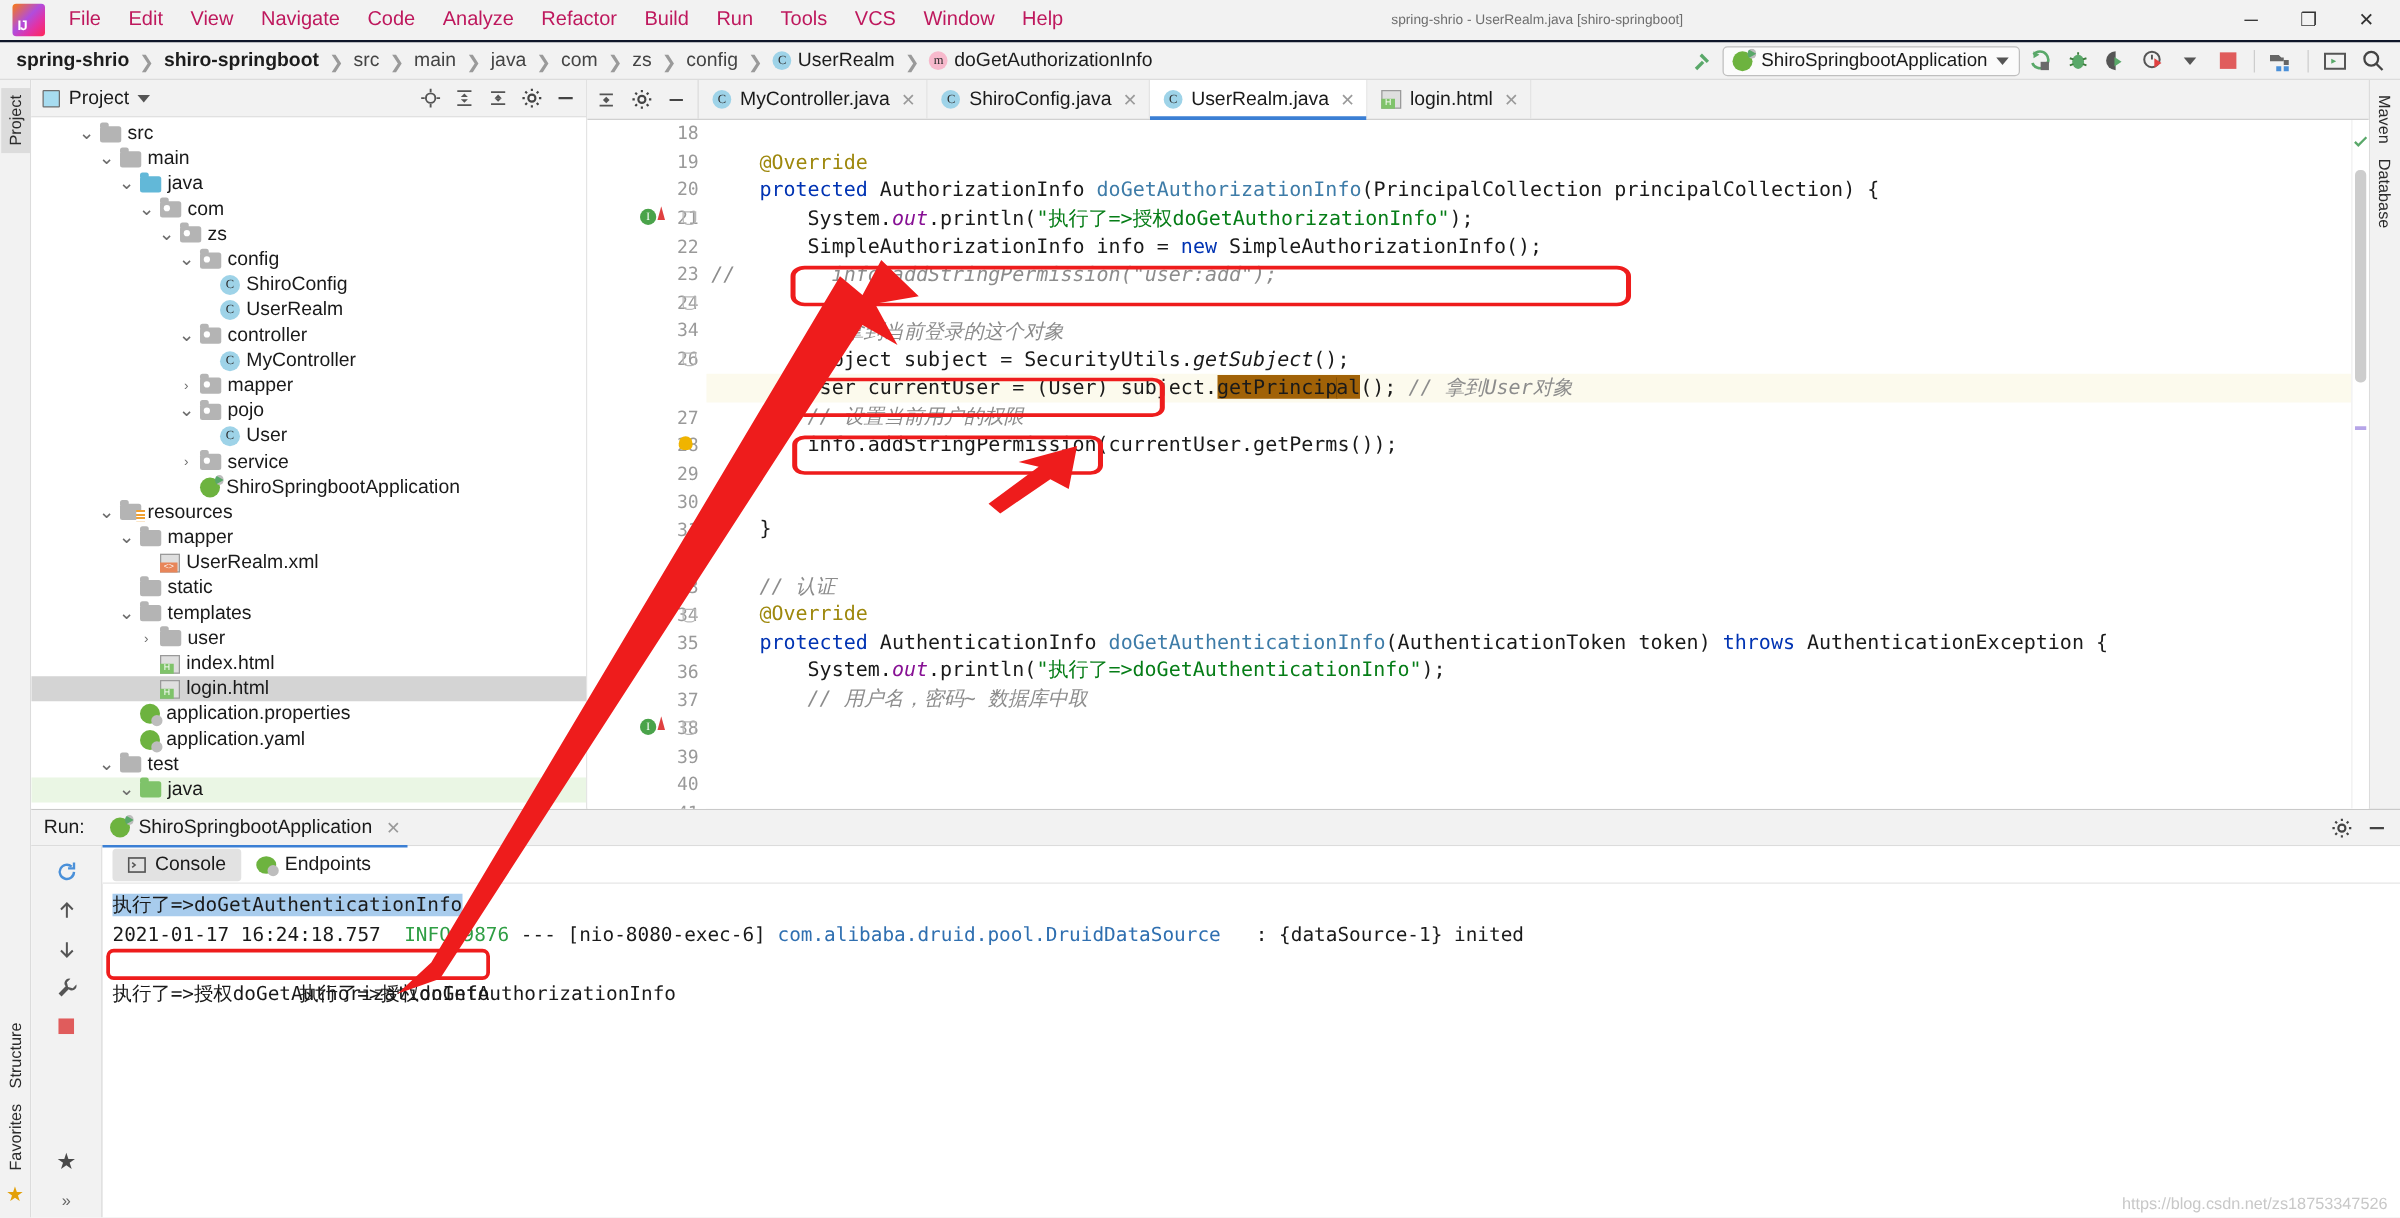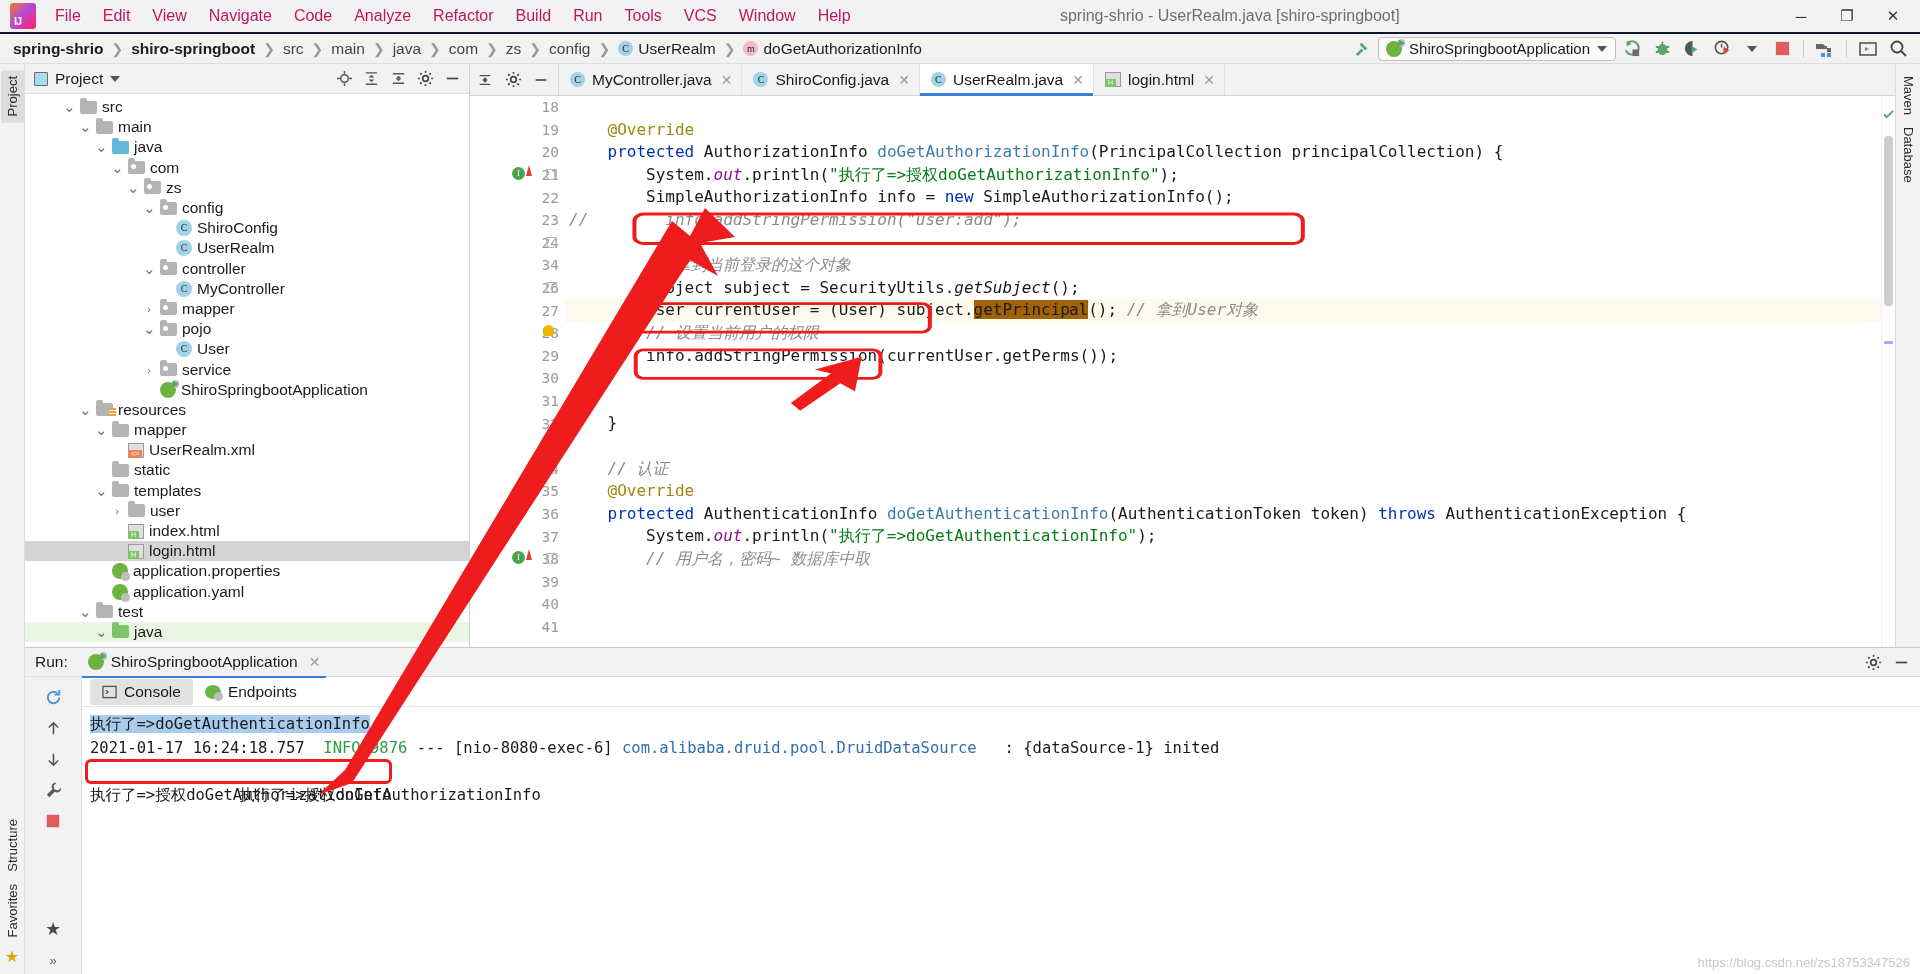--- a/index.html
+++ b/index.html
@@ -14,21 +14,21 @@
   .ide { width:1920px; height:974px; display:flex; flex-direction:column; background:#f2f2f2; position:relative;}
 
   
   .titlebar { height:34px; background:#f2f2f2; display:flex; align-items:center; border-bottom:2px solid #0f172a; flex:0 0 34px;}
   .logo { width:26px; height:26px; margin:0 8px 0 10px; position:relative; flex:0 0 auto;}
   .logo .sq { position:absolute; inset:0; border-radius:3px;
      background:linear-gradient(135deg,#f97a12 0%,#b04ddd 45%,#e332a4 70%,#fe2857 100%); }
   .logo .ij { position:absolute; left:4px; bottom:2px; color:#fff; font-size:11px; font-weight:bold; font-family:"Liberation Sans",sans-serif; letter-spacing:-1px;}
   .menubar { display:flex; align-items:center; gap:0; }
   .menu-item { padding:3px 11px; font-size:16px; color:#be185d; cursor:default; white-space:nowrap;}
-  .win-title { flex:1; text-align:center; font-size:16px; color:#6e6e6e; padding-right:180px; white-space:nowrap; overflow:hidden;}
+  .win-title { flex:1; text-align:center; font-size:11px; color:#6e6e6e; padding-right:180px; white-space:nowrap; overflow:hidden;}
   .wincontrols { display:flex; align-items:center; margin-right:4px;}
   .wincontrols .wb { width:46px; height:33px; display:flex; align-items:center; justify-content:center; font-size:15px; color:#333;}
 
   
   .navbar { height:30px; background:#f2f2f2; display:flex; align-items:center; border-bottom:1px solid #dcdcdc; flex:0 0 30px; padding-left:10px;}
   .crumbs { display:flex; align-items:center; flex:0 0 auto; }
   .crumb { font-size:15.5px; color:#1c1c1c; display:flex; align-items:center; gap:5px; padding:1px 3px;}
   .crumb.b { font-weight:bold; }
   .crumb.dim { color:#444; }
   .sep { color:#9a9a9a; margin:0 5px; font-size:14px; }
@@ -552,21 +552,21 @@
             <div class="gutter" id="gutter">
                 <div class="gline" style="position: relative;">18</div>
                 <div class="gline" style="position: relative;">19</div>
                 <div class="gline" style="position: relative;">20</div>
                 <div class="gline" style="position: relative;">21<span style="position: absolute; left: 42px; top: 3px; width: 13px; height: 13px; border-radius: 50%; background: rgb(74, 163, 74); color: rgb(255, 255, 255); font-size: 9px; text-align: center; line-height: 13px; font-family: &quot;Liberation Serif&quot;, serif;">I</span><span style="position: absolute; left: 56px; top: 1px; width: 0px; height: 0px; border-left: 3px solid transparent; border-right: 3px solid transparent; border-bottom: 11px solid rgb(224, 64, 64);"></span><span style="position: absolute; left: 76px; top: 5px; width: 11px; height: 11px; border: 1px solid rgb(184, 184, 184); border-radius: 0px 0px 4px 4px;"></span></div>
                 <div class="gline" style="position: relative;">22</div>
                 <div class="gline" style="position: relative;">23</div>
                 <div class="gline" style="position: relative;">24<span style="position: absolute; left: 76px; top: 5px; width: 11px; height: 11px; border: 1px solid rgb(184, 184, 184); border-radius: 0px 0px 4px 4px;"></span></div>
                 <div class="gline" style="position: relative;">34</div>
                 <div class="gline" style="position: relative;">26<span style="position: absolute; left: 76px; top: 5px; width: 11px; height: 11px; border: 1px solid rgb(184, 184, 184); border-radius: 0px 0px 4px 4px;"></span></div>
-                <div class="gline" style="position: relative;">27</div>
+                <div class="gline" style="position: relative; margin-top: 24px;">27</div>
                 <div class="gline" style="position: relative;">28<span style="position: absolute; left: 73px; top: 3px; width: 11px; height: 11px; border-radius: 50% 50% 35% 35%; background: rgb(240, 180, 0);"></span></div>
                 <div class="gline" style="position: relative;">29</div>
                 <div class="gline" style="position: relative;">30</div>
                 <div class="gline" style="position: relative;">31</div>
                 <div class="gline" style="position: relative;">32</div>
                 <div class="gline" style="position: relative;">33</div>
                 <div class="gline" style="position: relative;">34<span style="position: absolute; left: 76px; top: 5px; width: 11px; height: 11px; border: 1px solid rgb(184, 184, 184); border-radius: 0px 0px 4px 4px;"></span></div>
                 <div class="gline" style="position: relative;">35</div>
                 <div class="gline" style="position: relative;">36</div>
                 <div class="gline" style="position: relative;">37</div>

